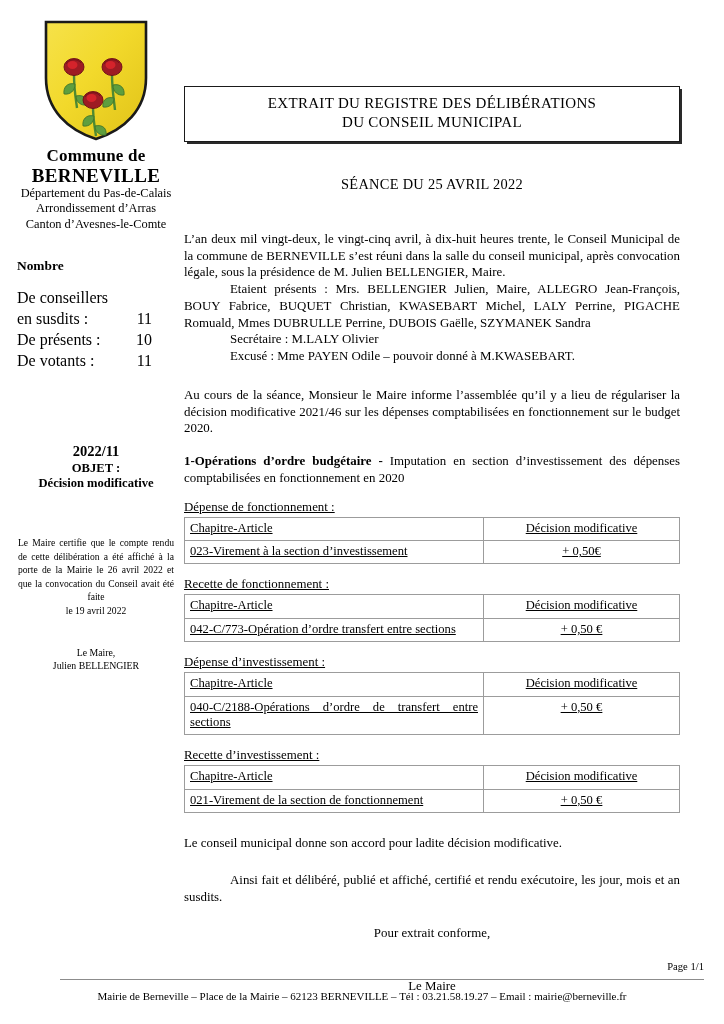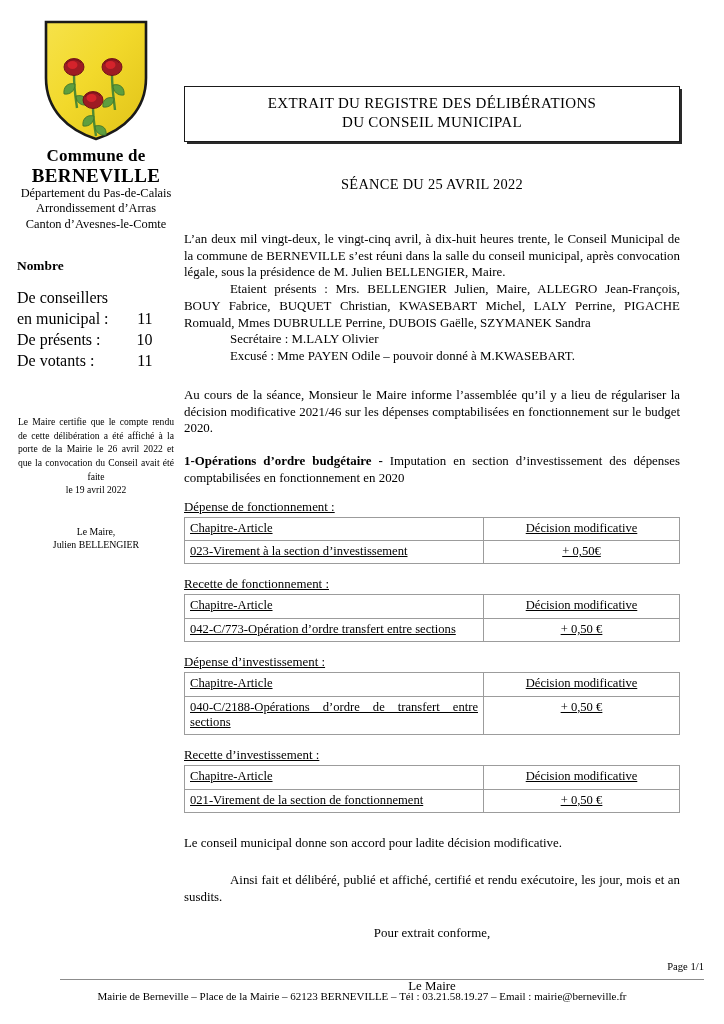--- a/index.html
+++ b/index.html
@@ -254,35 +254,40 @@
 
   <div id="nombre-block">
     <div class="nombre-title">Nombre</div>
     <table class="nombre-table">
       <tbody>
           <tr>
         <td class="lbl">De conseillers</td>
         <td class="val"></td>
       </tr>
       <tr>
-        <td class="lbl">en municipal :</td>
+        <td class="lbl">en susdits :</td>
         <td class="val">11</td>
       </tr>
       <tr>
         <td class="lbl">De présents :</td>
         <td class="val">10</td>
       </tr>
       <tr>
         <td class="lbl">De votants  :</td>
         <td class="val">11</td>
       </tr>
     </tbody>
       </table>
   </div>
 
+  <div id="objet-block">
+    <div class="objet-num">2022/11</div>
+    <div class="objet-label">OBJET :</div>
+    <div class="objet-value">Décision modificative</div>
+  </div>
 
   <div id="certif-block">
     <span>Le Maire certifie que le compte rendu de cette délibération a  été affiché à  la  porte  de  la  Mairie  le 26 avril 2022  et  que  la  convocation  du  Conseil   avait  été  faite</span>
     <span class="ctr">le 19 avril 2022</span>
   </div>
 
   <div id="signature-block">
     <div>Le Maire,</div>
     <div>Julien BELLENGIER</div>
   </div>

